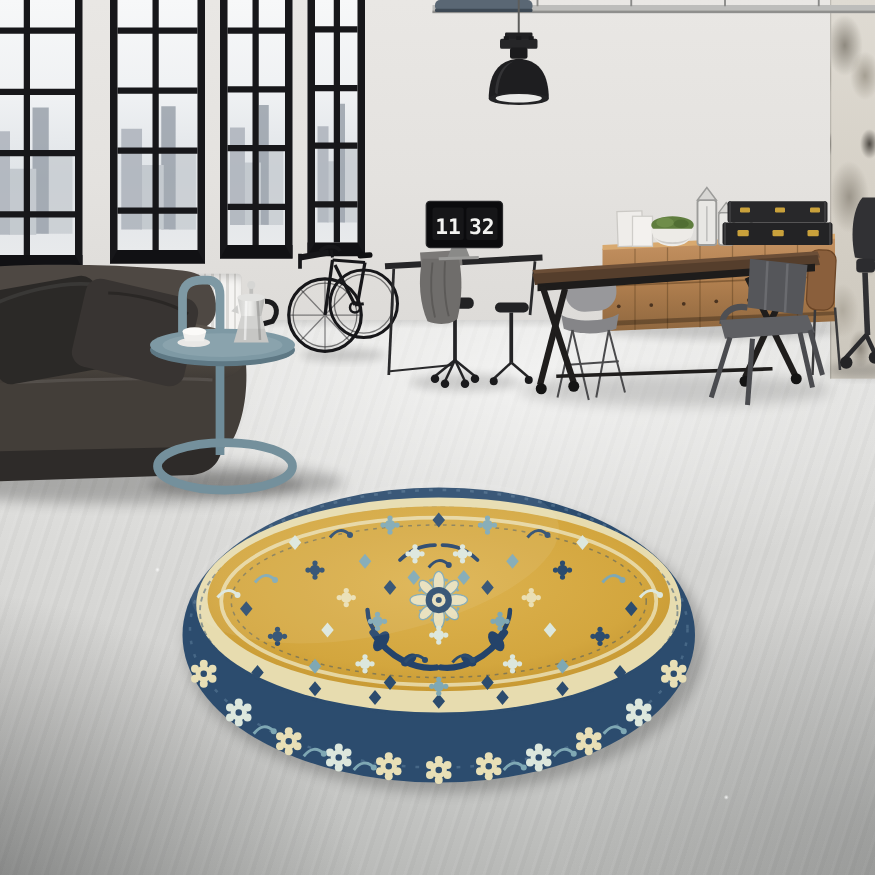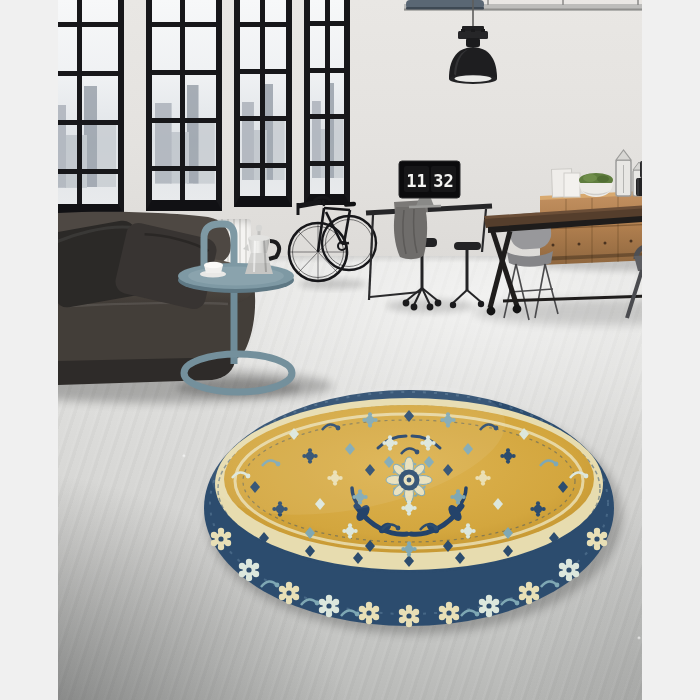--- a/index.html
+++ b/index.html
@@ -1,16 +1,16 @@
 <!DOCTYPE html>
 <html><head>
 <meta charset="utf-8">
 <style>
   html,body{margin:0;padding:0;background:#f0f0f0;font-family:"DejaVu Sans",sans-serif;}
-  .stage{position:relative;width:584px;height:700px;margin:0 auto;overflow:hidden;background:#E6E4E1;}
+  .stage{position:relative;width:700px;height:700px;margin:0 auto;overflow:hidden;background:#E6E4E1;}
 
   
   .wall{position:absolute;left:0;top:0;width:700px;height:262px;
     background:linear-gradient(180deg,#E9E7E4 0%,#E4E2DF 55%,#DDDBD8 100%);}
   
   .floor{position:absolute;left:0;top:256px;width:700px;height:444px;
     background:
       radial-gradient(2px 2px at 38% 62%,rgba(255,255,255,.95),transparent 100%),
       radial-gradient(2px 2px at 55% 78%,rgba(255,255,255,.9),transparent 100%),
       radial-gradient(3px 3px at 72% 55%,rgba(255,255,255,.9),transparent 100%),

